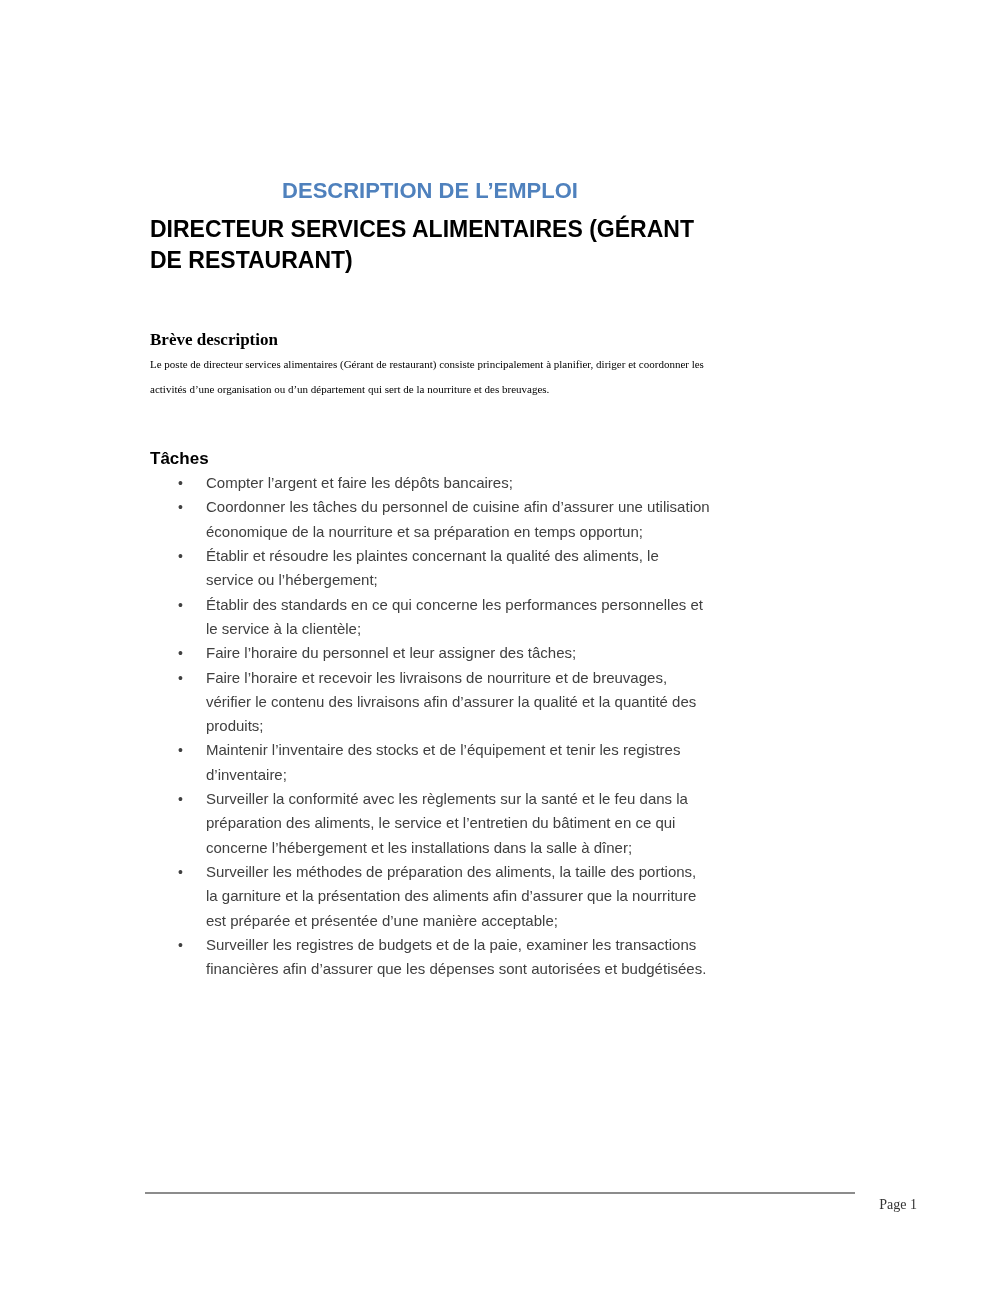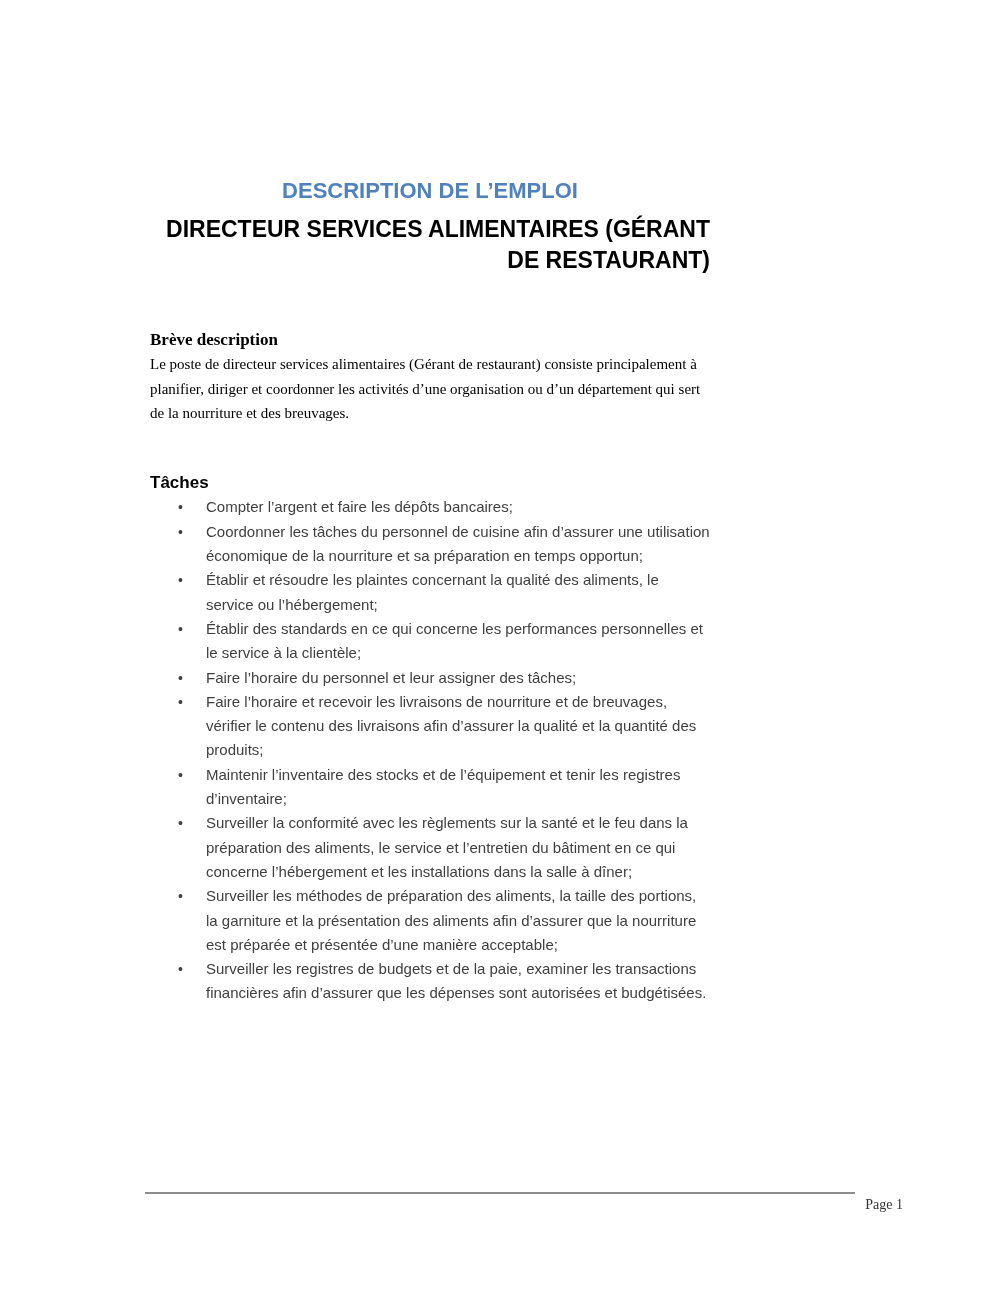--- a/index.html
+++ b/index.html
@@ -29,35 +29,35 @@
     font-weight: bold;
     line-height: 26px;
     text-align: center;
     
   }
   .doc-title {
     margin: 0;
     font-size: 23px;
     font-weight: bold;
     line-height: 31px;
-    text-align: right;
+    text-align: left;
     color: #000000;
   }
   .section-breve { margin-top: 52px; font-family: Liberation Serif, serif; }
   .section-taches { margin-top: 46px; }
   .section-heading {
     margin: 0;
     font-size: 17px;
     font-weight: bold;
     line-height: 24.3px;
     color: #000000;
   }
   .section-body {
     margin: 0;
-    font-size: 15px;
+    font-size: 11px;
     line-height: 24.3px;
     color: #000000;
   }
   ul.task-list {
     margin: 0;
     padding: 0;
     list-style: none;
   }
   ul.task-list li {
     position: relative;
@@ -77,21 +77,21 @@
   .footer-rule {
     position: absolute;
     left: 145px;
     top: 1192px;
     width: 710px;
     height: 2px;
     
   }
   .page-number {
     position: absolute;
-    right: 141px;
+    right: 127px;
     top: 1196px;
     width: 300px;
     text-align: right;
     font-family: "Liberation Serif", serif;
     font-size: 14px;
     line-height: 17px;
     color: #333333;
   }
 </style>
 </head>

